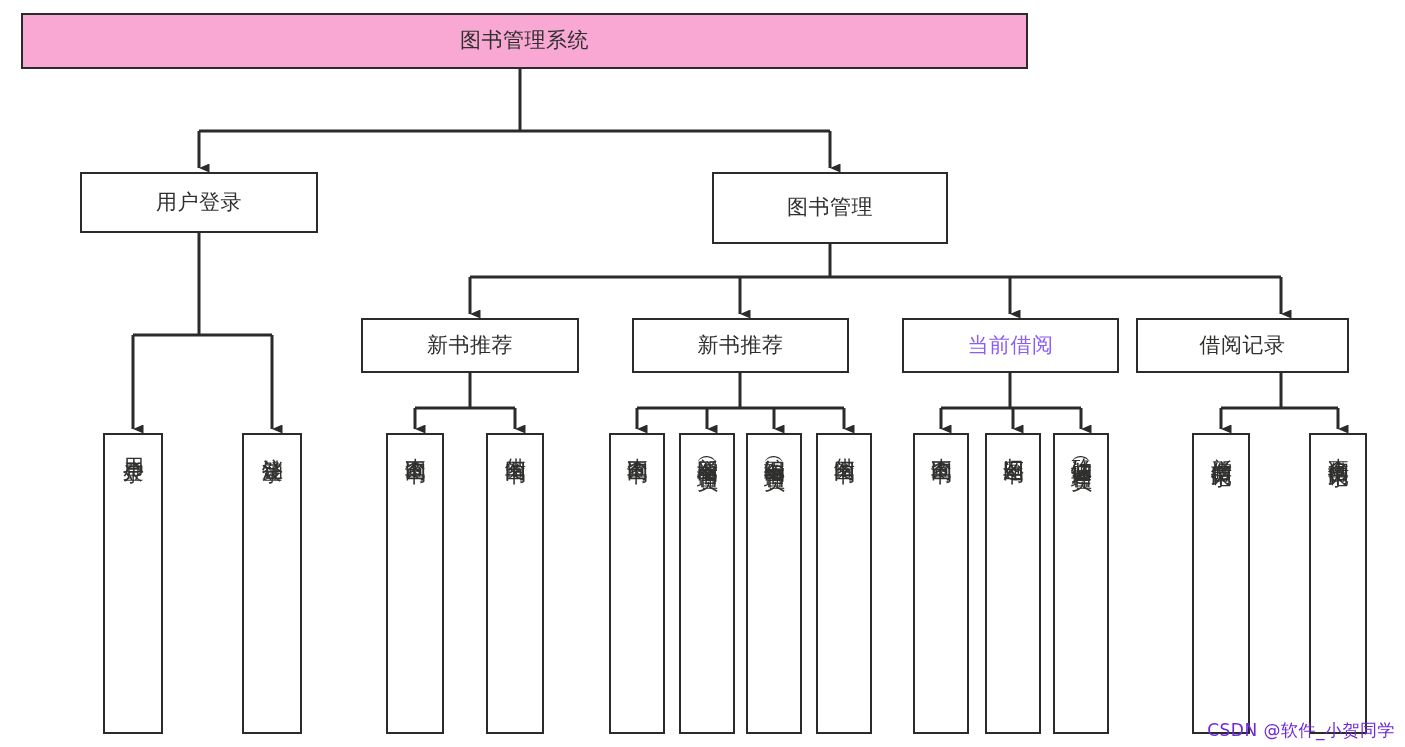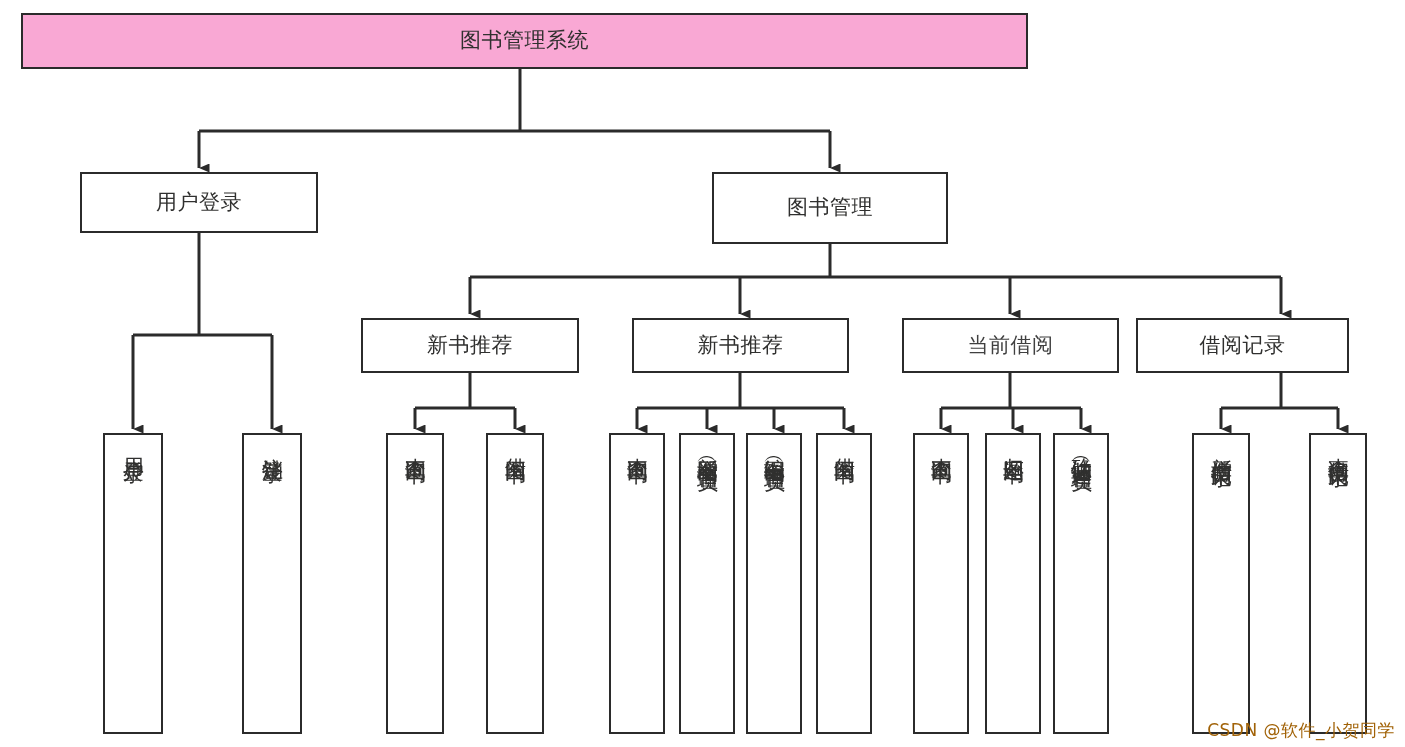--- a/index.html
+++ b/index.html
@@ -137,21 +137,21 @@
     <span class="node-label-h" style="color: rgb(48, 48, 47);">图书管理</span>
   </div>
 
   <div class="node-box" style="left: 361px; top: 318px; width: 218px; height: 55px; border-color: rgb(43, 43, 43); background: rgb(255, 255, 255);">
     <span class="node-label-h" style="color: rgb(48, 48, 47);">新书推荐</span>
   </div>
   <div class="node-box" style="left: 632px; top: 318px; width: 217px; height: 55px; border-color: rgb(43, 43, 43); background: rgb(255, 255, 255);">
     <span class="node-label-h" style="color: rgb(48, 48, 47);">新书推荐</span>
   </div>
   <div class="node-box" style="left: 902px; top: 318px; width: 217px; height: 55px; border-color: rgb(43, 43, 43); background: rgb(255, 255, 255);">
-    <span class="node-label-h" style="color: #404040; text-align: center;">当前借阅</span>
+    <span class="node-label-h" style="color: #8b5cf6; text-align: center;">当前借阅</span>
   </div>
   <div class="node-box" style="left: 1136px; top: 318px; width: 213px; height: 55px; border-color: rgb(43, 43, 43); background: rgb(255, 255, 255); text-align: center;">
     <span class="node-label-h" style="color: rgb(48, 48, 47);">借阅记录</span>
   </div>
 
   <div class="node-box vertical" style="left: 103px; top: 433px; width: 60px; height: 301px; border-color: rgb(43, 43, 43); background: rgb(255, 255, 255);">
     <span class="node-label-v" style="color: rgb(48, 48, 47);">用户登录</span>
   </div>
   <div class="node-box vertical" style="left: 242px; top: 433px; width: 60px; height: 301px; border-color: rgb(43, 43, 43); background: rgb(255, 255, 255);">
     <span class="node-label-v" style="color: rgb(48, 48, 47);">注销登录</span>
@@ -183,15 +183,15 @@
   <div class="node-box vertical" style="left: 1053px; top: 433px; width: 56px; height: 301px; border-color: rgb(43, 43, 43); background: rgb(255, 255, 255);">
     <span class="node-label-v" style="color: rgb(48, 48, 47);">确认归还（管理员）</span>
   </div>
   <div class="node-box vertical" style="left: 1192px; top: 433px; width: 58px; height: 301px; border-color: rgb(43, 43, 43); background: rgb(255, 255, 255);">
     <span class="node-label-v" style="color: rgb(48, 48, 47);">新增借阅记录</span>
   </div>
   <div class="node-box vertical" style="left: 1309px; top: 433px; width: 58px; height: 301px; border-color: rgb(43, 43, 43); background: rgb(255, 255, 255);">
     <span class="node-label-v" style="color: rgb(48, 48, 47);">查询借阅记录</span>
   </div>
 
-  <div id="watermark" style="color: #a16207;">CSDN @软件_小贺同学</div>
+  <div id="watermark" style="color: #6d28d9;">CSDN @软件_小贺同学</div>
 
 </div>
 
 </body></html>

